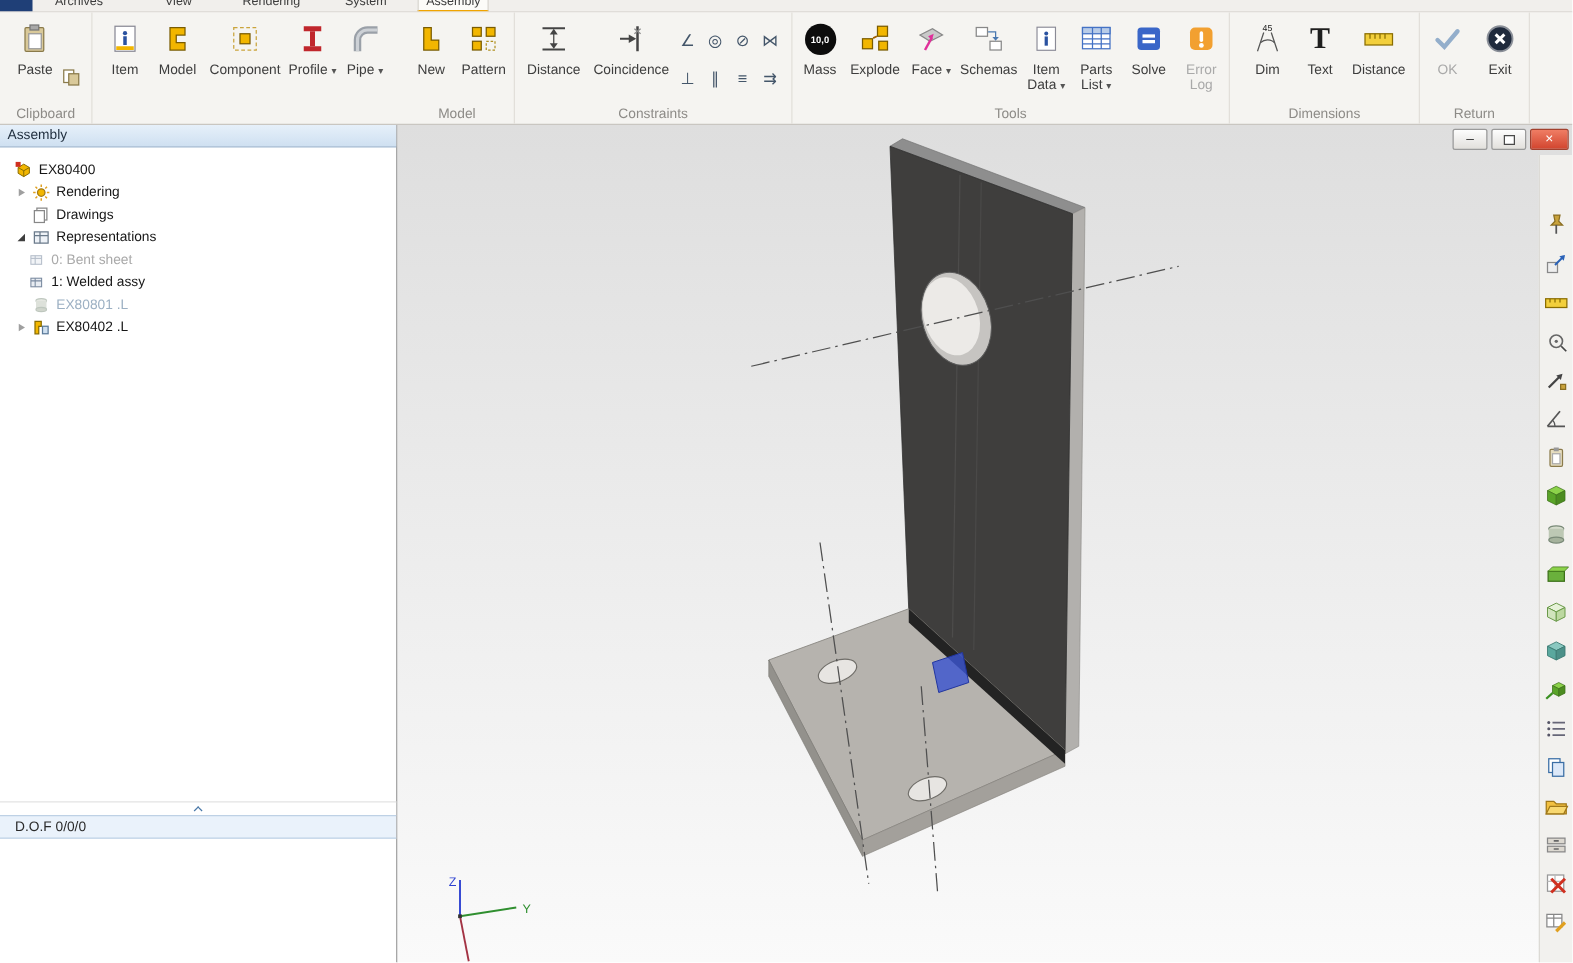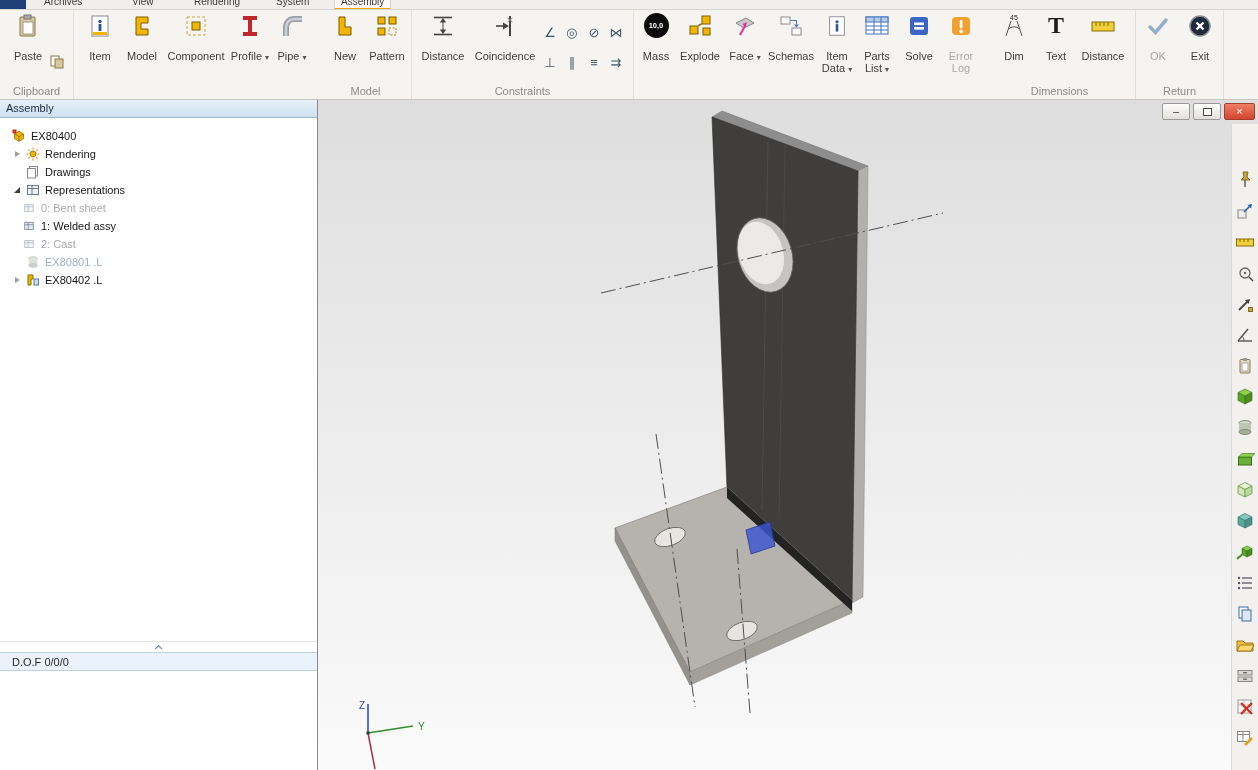--- a/index.html
+++ b/index.html
@@ -12,21 +12,21 @@
   .appbtn{position:absolute;left:0;top:0;width:26px;height:10px;background:#1f3f77}
   .tab{position:absolute;top:0;height:10px;font-size:10px;color:#3c3c3c;padding:0 6px;cursor:default}
   .tab .tabtxt{position:relative;top:-4px;display:inline-block}
   .tab.active{background:#fcfbf8;border:1px solid #d6d3cd;border-top:none;border-bottom:2px solid #f0a400}
 
   
   .ribbon{position:absolute;left:0;top:10px;width:100%;height:90px;background:#f5f4f1;border-bottom:1px solid #c9c6c1}
   .group{position:absolute;top:0;bottom:0;border-right:1px solid #e2dfda}
   .glabel{position:absolute;bottom:2px;left:0;right:0;text-align:center;font-size:11px;color:#8d8b87;white-space:nowrap}
   .rbtn{position:absolute;top:3px;text-align:center;color:#3d3d3d;font-size:11px;cursor:default}
-  .rbtn .ic{height:36px;display:flex;justify-content:center;margin-bottom:1px}
+  .rbtn .ic{height:36px;display:flex;align-items:center;justify-content:center;margin-bottom:1px}
   .lbl{display:block;line-height:12px;white-space:nowrap}
   .dis .lbl{color:#a9a9a9}
   .caret{font-size:8px;color:#555}
   .rsm{position:absolute;width:18px;height:18px;display:flex;align-items:center;justify-content:center}
   .csm{position:absolute;width:20px;height:20px;display:flex;align-items:center;justify-content:center;font-size:13px;color:#44566a;cursor:default}
   .massic{width:25px;height:25px;border-radius:50%;background:#0c0c0c;color:#fff;font-size:7.5px;font-weight:bold;display:flex;align-items:center;justify-content:center}
   .tico{font-family:"Liberation Serif",serif;font-size:24px;font-weight:bold;color:#1e1e1e;line-height:24px}
 
   
   .left{position:absolute;left:0;top:100px;width:318px;height:670px;background:#fff;border-right:1px solid #8a8a8a}
@@ -74,20 +74,23 @@
   <div class="ribbon">
     <div class="group" style="left:0;width:74px">
       <span class="glabel">Clipboard</span>
       </div>
     <div class="group" style="left:320px;width:92px">
       <span class="glabel">Model</span>
       </div>
     <div class="group" style="left:412px;width:222px">
       <span class="glabel">Constraints</span>
       </div>
+    <div class="group" style="left:634px;width:350px">
+      <span class="glabel">Tools</span>
+      </div>
     <div class="group" style="left:984px;width:152px">
       <span class="glabel">Dimensions</span>
       </div>
     <div class="group" style="left:1136px;width:88px">
       <span class="glabel">Return</span>
       </div>
 
     <div class="rbtn" style="left:6px;width:44px">
       <span class="ic">
           <svg width="26" height="26" viewBox="0 0 26 26">
@@ -430,30 +433,20 @@
       <div class="trow lvl2">
         <span class="ticon">
             <svg width="12" height="12" viewBox="0 0 14 14">
               <rect x="2" y="3" width="10" height="8" fill="#e8ecf2" stroke="#7a8aa0"></rect>
               <line x1="2" y1="5.5" x2="12" y2="5.5" stroke="#7a8aa0"></line>
               <line x1="6" y1="3" x2="6" y2="11" stroke="#7a8aa0"></line>
             </svg>
           </span>
         <span>1: Welded assy</span>
       </div>
-      <div class="trow lvl2 dimtx">
-        <span class="ticon">
-            <svg width="12" height="12" viewBox="0 0 14 14" opacity=".55">
-              <rect x="2" y="3" width="10" height="8" fill="#e8ecf2" stroke="#7a8aa0"></rect>
-              <line x1="2" y1="5.5" x2="12" y2="5.5" stroke="#7a8aa0"></line>
-              <line x1="6" y1="3" x2="6" y2="11" stroke="#7a8aa0"></line>
-            </svg>
-          </span>
-        <span>2: Cast</span>
-      </div>
       <div class="trow dimbl">
         <span class="slot"></span>
         <span class="ticon">
             <svg width="14" height="14" viewBox="0 0 14 14" opacity=".55">
               <ellipse cx="7" cy="3.5" rx="4.2" ry="1.7" fill="#d8dcd2" stroke="#8a9a8a"></ellipse>
               <rect x="2.8" y="3.5" width="8.4" height="7" fill="#c2cabc"></rect>
               <ellipse cx="7" cy="10.5" rx="4.2" ry="1.7" fill="#aab4a4" stroke="#8a9a8a"></ellipse>
             </svg>
           </span>
         <span>EX80801 .L</span>

